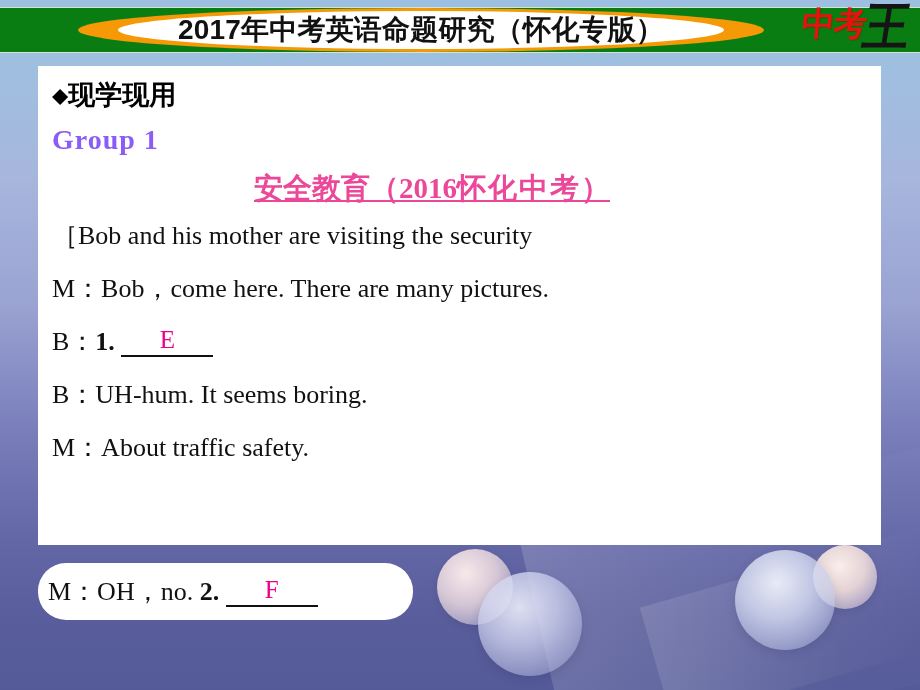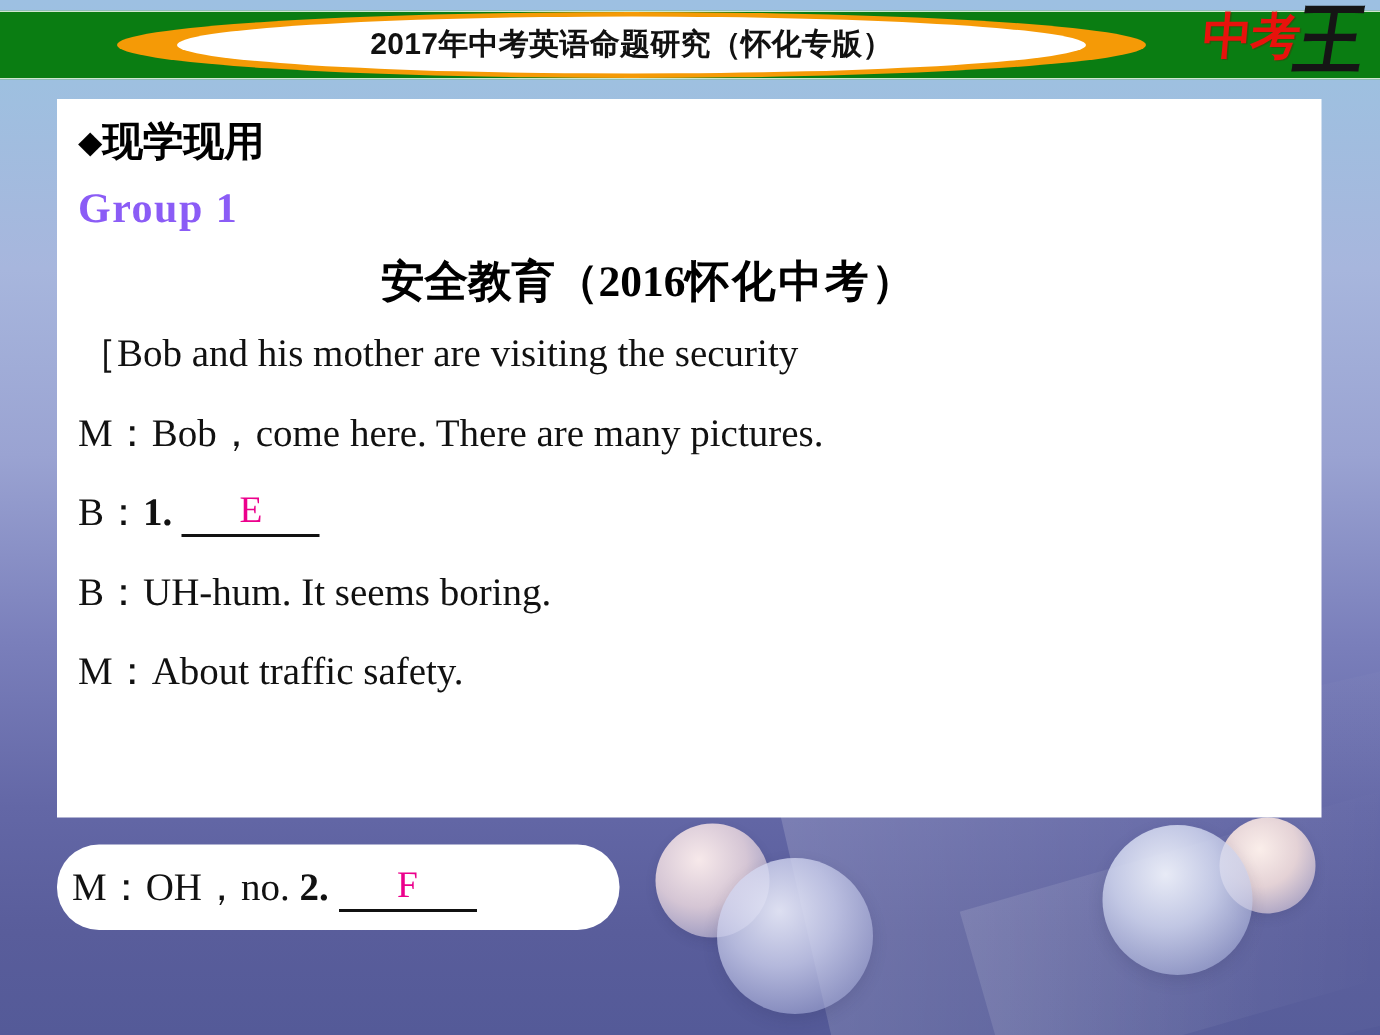--- a/index.html
+++ b/index.html
@@ -132,21 +132,21 @@
   #banner-title {
     position: absolute;
     left: 118px;
     top: 4px;
     width: 606px;
     height: 38px;
     line-height: 38px;
     text-align: center;
     font-family: "Liberation Sans", sans-serif;
     font-weight: bold;
-    font-size: 20px;
+    font-size: 28px;
     color: #111111;
     letter-spacing: 0.2px;
     white-space: nowrap;
   }
 
   
   #logo {
     position: absolute;
     right: 6px;
     top: 2px;
@@ -206,24 +206,25 @@
     line-height: 40px;
     color: #8b5cf6;
     margin: 4px 0 0 6px;
     letter-spacing: 1px;
   }
   .h-topic {
     font-family: "Liberation Serif", serif;
     font-weight: bold;
     font-size: 29px;
     line-height: 44px;
-    color: #000000;
+    color: #ec4899;
     margin: 6px 0 0 0;
     padding-left: 208px;
     white-space: nowrap;
+    text-decoration: underline;
   }
   .h-topic .kai {
     font-family: "Liberation Serif", serif;
     font-weight: bold;
     letter-spacing: 2px;
   }
 
   .para {
     font-family: "Liberation Serif", serif;
     font-size: 26px;

